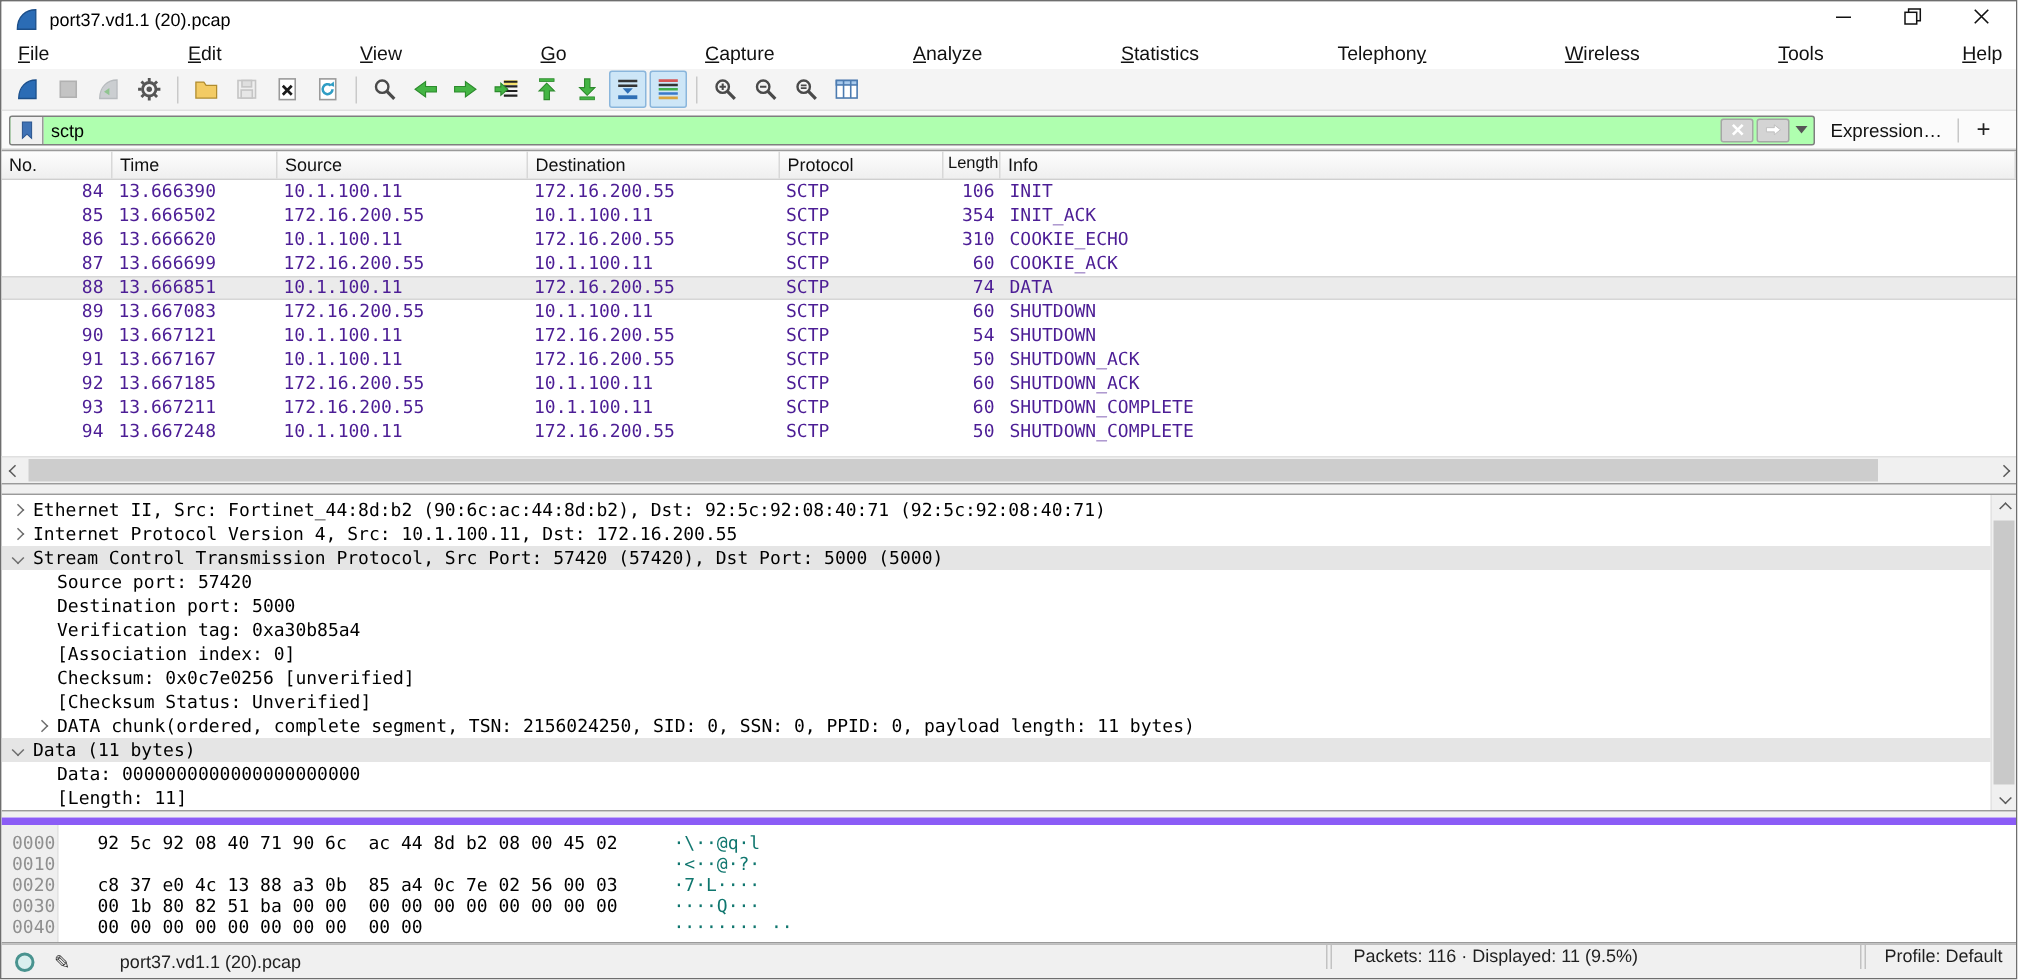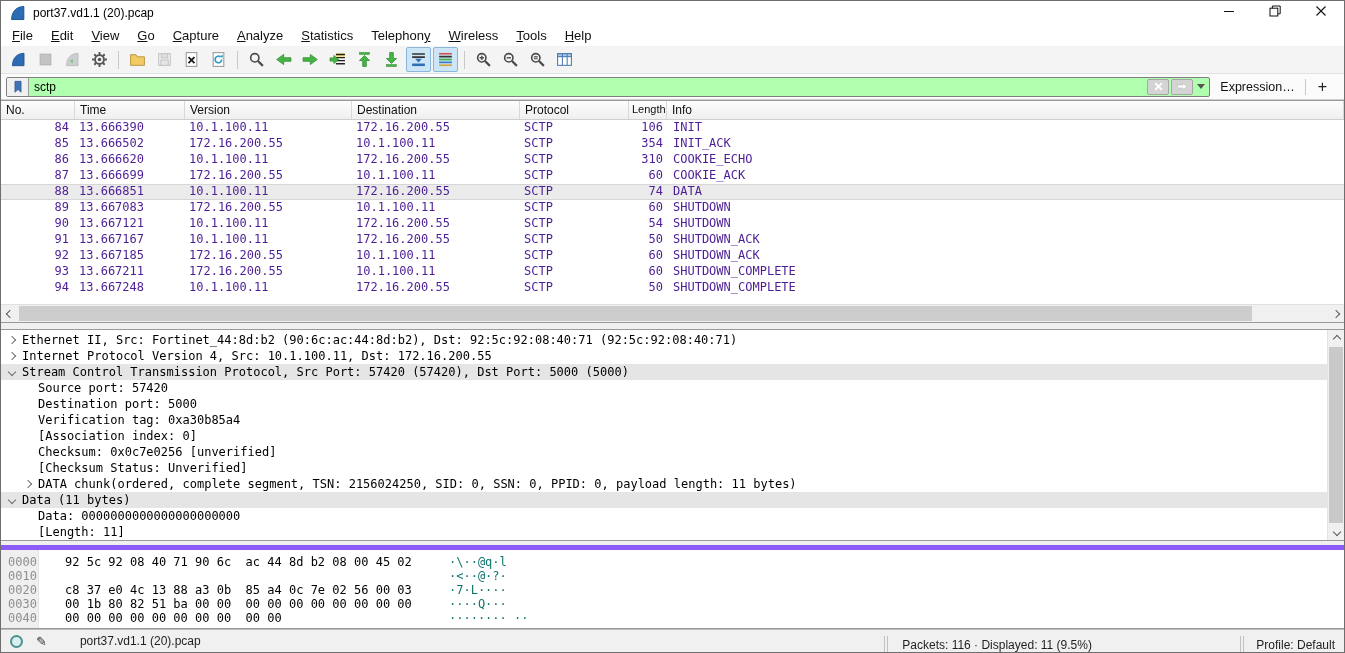--- a/index.html
+++ b/index.html
@@ -10,21 +10,21 @@
   
   .titlebar { height:24px; display:flex; align-items:center; background:#fff; flex:0 0 auto; }
   .app-icon { width:18px; height:18px; margin-left:8px; }
   .app-icon svg { width:18px; height:18px; display:block; }
   .title-text { font-size:12px; color:#000; margin-left:6px; }
   .win-controls { margin-left:auto; display:flex; height:24px; }
   .win-btn { width:46px; height:24px; display:flex; align-items:center; justify-content:center; }
   .win-btn svg { width:16px; height:16px; }
 
   
-  .menubar { height:21px; display:flex; align-items:center; background:#fff; padding-left:2px; flex:0 0 auto; }
+  .menubar { height:21px; display:flex; align-items:center; background:#fff; padding-left:2px; flex:0 0 auto;justify-content:space-between; }
   .menu-item { font-size:13px; color:#111; padding:2px 9px; }
   .menu-item u { text-decoration:underline; }
 
   
   .toolbar { height:28px; background:#f4f4f4; border-bottom:1px solid #e2e2e2; display:flex; align-items:center; padding-left:4px; flex:0 0 auto; }
   .tb-btn { width:25px; height:25px; display:flex; align-items:center; justify-content:center; border:1px solid transparent; border-radius:2px; margin:0 1px; }
   .tb-btn svg { width:17px; height:17px; display:block; }
   .tb-btn.active { background:#cde6f7; border-color:#8ab6dc; }
   .tb-btn.disabled { opacity:.55; }
   .tb-sep { width:1px; height:18px; background:#c9c9c9; margin:0 5px; }
@@ -91,21 +91,21 @@
   .hrow { height:14px; line-height:14px; font-family:"DejaVu Sans Mono",monospace; font-size:12px; position:relative; white-space:pre; }
   .hoff { position:absolute; left:7px; color:#8f8f8f; }
   .hbytes { position:absolute; left:64px; color:#000; }
   .hascii { position:absolute; left:448px; color:#0f766e; }
 
   
   .statusbar { height:23px; background:#f0f0f0; border-top:1px solid #bdbdbd; display:flex; align-items:center; flex:1 0 auto; font-size:12px; color:#1f1f1f; }
   .expert-icon { width:13px; height:13px; border-radius:50%; border:2px solid #49938f; background:#d9efee; margin-left:9px; flex:0 0 auto; }
   .comment-icon { margin-left:13px; font-size:13px; color:#333; flex:0 0 auto; }
   .sb-file { margin-left:33px; white-space:nowrap; }
-  .sb-right { margin-left:auto; display:flex; align-items:flex-end; height:100%; }
+  .sb-right { margin-left:auto; display:flex; align-items:flex-start; height:100%; }
   .sb-sep { width:4px; height:16px; border-left:1px solid #c2c2c2; border-right:1px solid #c2c2c2; }
   .sb-packets { width:352px; padding-left:14px; white-space:nowrap; }
   .sb-profile { padding:0 9px 0 12px; white-space:nowrap; }
 </style>
 </head>
 <body>
 
 <div class="window">
 
   <div class="titlebar">
@@ -352,21 +352,21 @@
     </div>
     <span class="expression-label">Expression…</span>
     <span class="fb-sep"></span>
     <span class="add-filter-btn">+</span>
   </div>
 
   <div class="plist">
     <div class="plist-header">
         <div class="hcell c0">No.</div>
         <div class="hcell c1">Time</div>
-        <div class="hcell c2">Version</div>
+        <div class="hcell c2">Source</div>
         <div class="hcell c3">Destination</div>
         <div class="hcell c4">Protocol</div>
         <div class="hcell c5">Length</div>
         <div class="hcell c6">Info</div>
       </div>
     <div class="prows">
         <div class="prow">
           <span class="pcell c0">84</span>
           <span class="pcell c1">13.666390</span>
           <span class="pcell c2">10.1.100.11</span>

